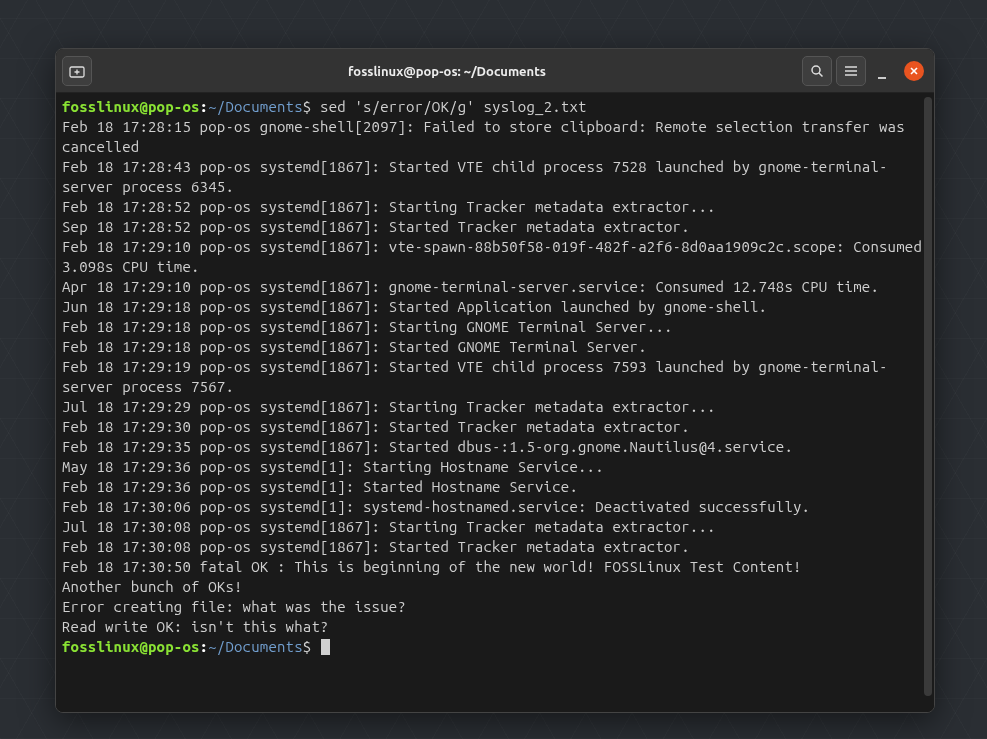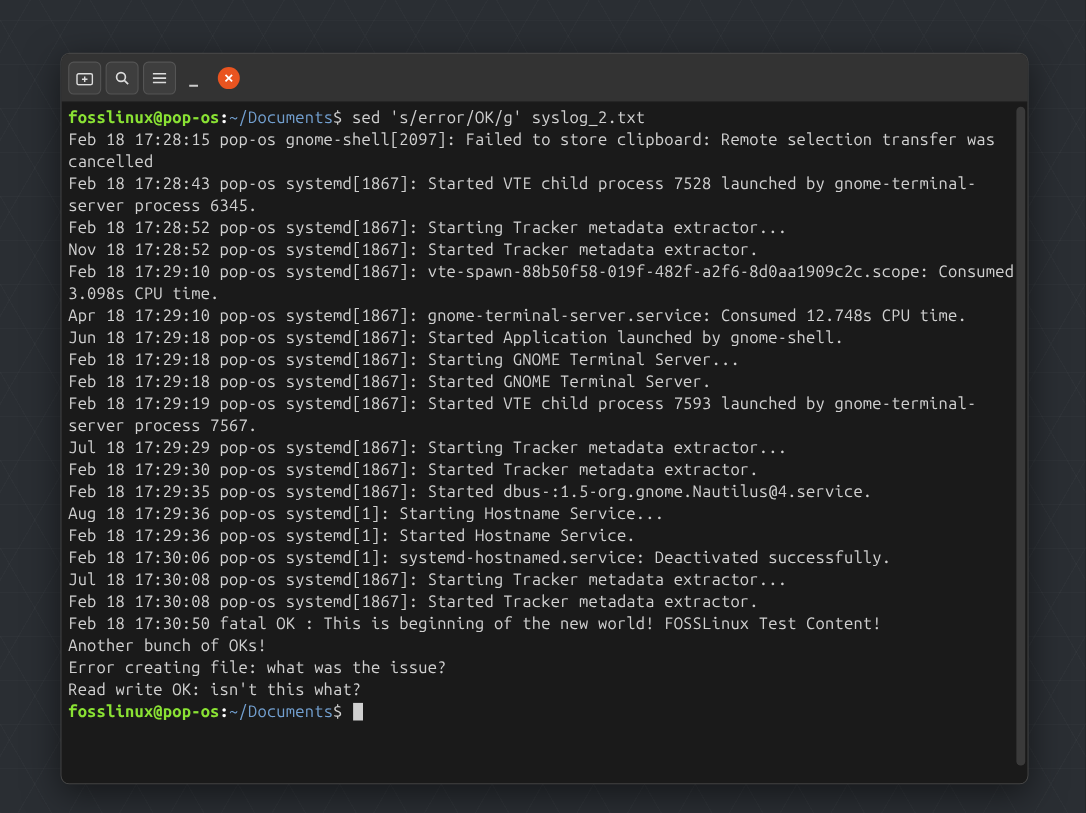--- a/index.html
+++ b/index.html
@@ -128,20 +128,21 @@
 
 <div class="window">
   <div class="titlebar">
     <div class="title-btn">
       <svg width="16" height="14" viewBox="0 0 16 14">
         <rect x="1" y="3" width="14" height="10" rx="1.5" fill="none" stroke="#ddd" stroke-width="1.3"></rect>
         <line x1="8" y1="5.5" x2="8" y2="10.5" stroke="#ddd" stroke-width="1.3"></line>
         <line x1="5.5" y1="8" x2="10.5" y2="8" stroke="#ddd" stroke-width="1.3"></line>
       </svg>
     </div>
+    <div class="title-text">fosslinux@pop-os: ~/Documents</div>
     <div class="title-btn">
       <svg width="14" height="14" viewBox="0 0 14 14">
         <circle cx="6" cy="6" r="4" fill="none" stroke="#ddd" stroke-width="1.5"></circle>
         <line x1="9" y1="9" x2="12.5" y2="12.5" stroke="#ddd" stroke-width="1.5"></line>
       </svg>
     </div>
     <div class="title-btn">
       <svg width="14" height="12" viewBox="0 0 14 12">
         <line x1="1" y1="2" x2="13" y2="2" stroke="#ddd" stroke-width="1.5"></line>
         <line x1="1" y1="6" x2="13" y2="6" stroke="#ddd" stroke-width="1.5"></line>
@@ -161,31 +162,31 @@
         </svg>
       </div>
     </div>
   </div>
 
   <div class="terminal-body">
     <div class="terminal-content"><span class="ps1-user">fosslinux@pop-os</span><span class="ps1-colon">:</span><span class="ps1-path">~/Documents</span><span class="ps1-dollar">$ </span><span>sed 's/error/OK/g' syslog_2.txt</span>
 <span class="out">Feb 18 17:28:15 pop-os gnome-shell[2097]: Failed to store clipboard: Remote selection transfer was cancelled</span>
 <span class="out">Feb 18 17:28:43 pop-os systemd[1867]: Started VTE child process 7528 launched by gnome-terminal-server process 6345.</span>
 <span class="out">Feb 18 17:28:52 pop-os systemd[1867]: Starting Tracker metadata extractor...</span>
-<span class="out">Nov 18 17:28:52 pop-os systemd[1867]: Started Tracker metadata extractor.</span>
+<span class="out">Sep 18 17:28:52 pop-os systemd[1867]: Started Tracker metadata extractor.</span>
 <span class="out">Feb 18 17:29:10 pop-os systemd[1867]: vte-spawn-88b50f58-019f-482f-a2f6-8d0aa1909c2c.scope: Consumed 3.098s CPU time.</span>
 <span class="out">Apr 18 17:29:10 pop-os systemd[1867]: gnome-terminal-server.service: Consumed 12.748s CPU time.</span>
 <span class="out">Jun 18 17:29:18 pop-os systemd[1867]: Started Application launched by gnome-shell.</span>
 <span class="out">Feb 18 17:29:18 pop-os systemd[1867]: Starting GNOME Terminal Server...</span>
 <span class="out">Feb 18 17:29:18 pop-os systemd[1867]: Started GNOME Terminal Server.</span>
 <span class="out">Feb 18 17:29:19 pop-os systemd[1867]: Started VTE child process 7593 launched by gnome-terminal-server process 7567.</span>
 <span class="out">Jul 18 17:29:29 pop-os systemd[1867]: Starting Tracker metadata extractor...</span>
 <span class="out">Feb 18 17:29:30 pop-os systemd[1867]: Started Tracker metadata extractor.</span>
 <span class="out">Feb 18 17:29:35 pop-os systemd[1867]: Started dbus-:1.5-org.gnome.Nautilus@4.service.</span>
-<span class="out">Aug 18 17:29:36 pop-os systemd[1]: Starting Hostname Service...</span>
+<span class="out">May 18 17:29:36 pop-os systemd[1]: Starting Hostname Service...</span>
 <span class="out">Feb 18 17:29:36 pop-os systemd[1]: Started Hostname Service.</span>
 <span class="out">Feb 18 17:30:06 pop-os systemd[1]: systemd-hostnamed.service: Deactivated successfully.</span>
 <span class="out">Jul 18 17:30:08 pop-os systemd[1867]: Starting Tracker metadata extractor...</span>
 <span class="out">Feb 18 17:30:08 pop-os systemd[1867]: Started Tracker metadata extractor.</span>
 <span class="out">Feb 18 17:30:50 fatal OK : This is beginning of the new world! FOSSLinux Test Content!</span>
 <span class="out">Another bunch of OKs!</span>
 <span class="out">Error creating file: what was the issue?</span>
 <span class="out">Read write OK: isn't this what?</span>
 <span class="ps1-user">fosslinux@pop-os</span><span class="ps1-colon">:</span><span class="ps1-path">~/Documents</span><span class="ps1-dollar">$ </span><span class="cursor"></span></div>
     <div class="scrollbar"></div>

